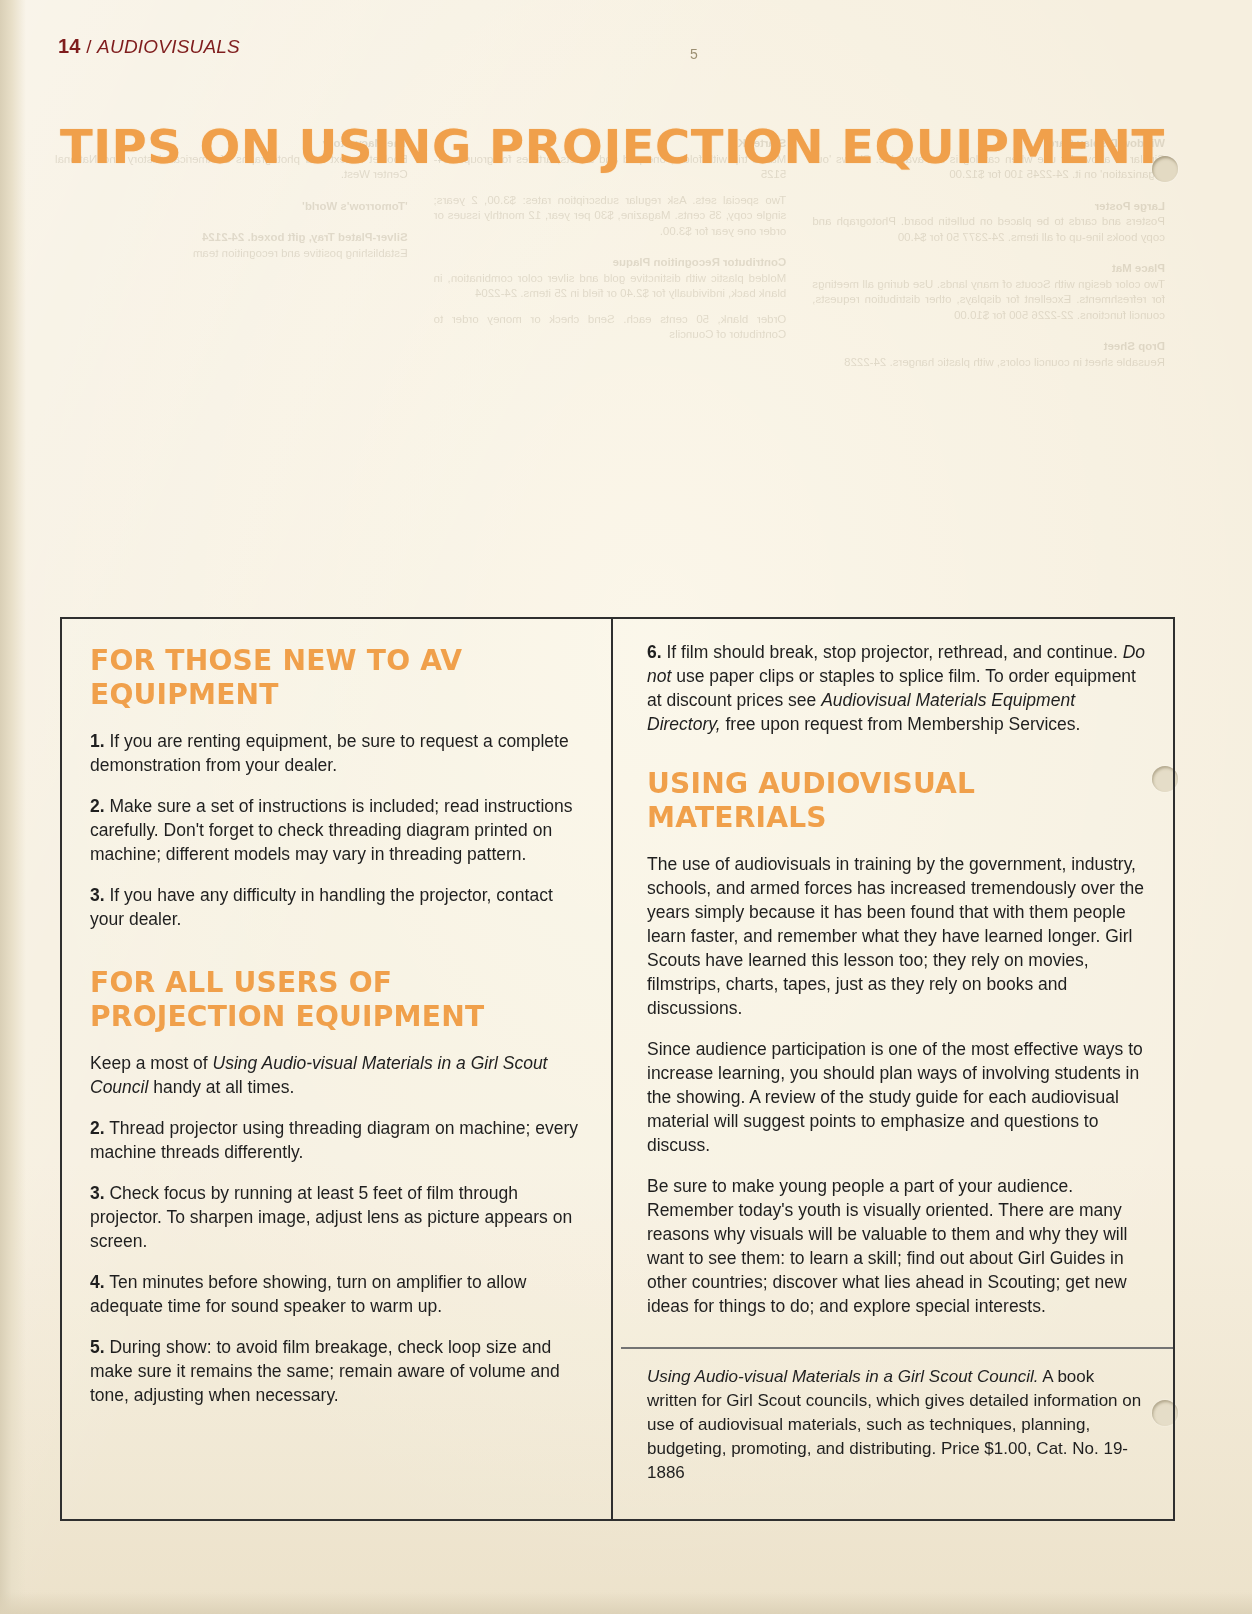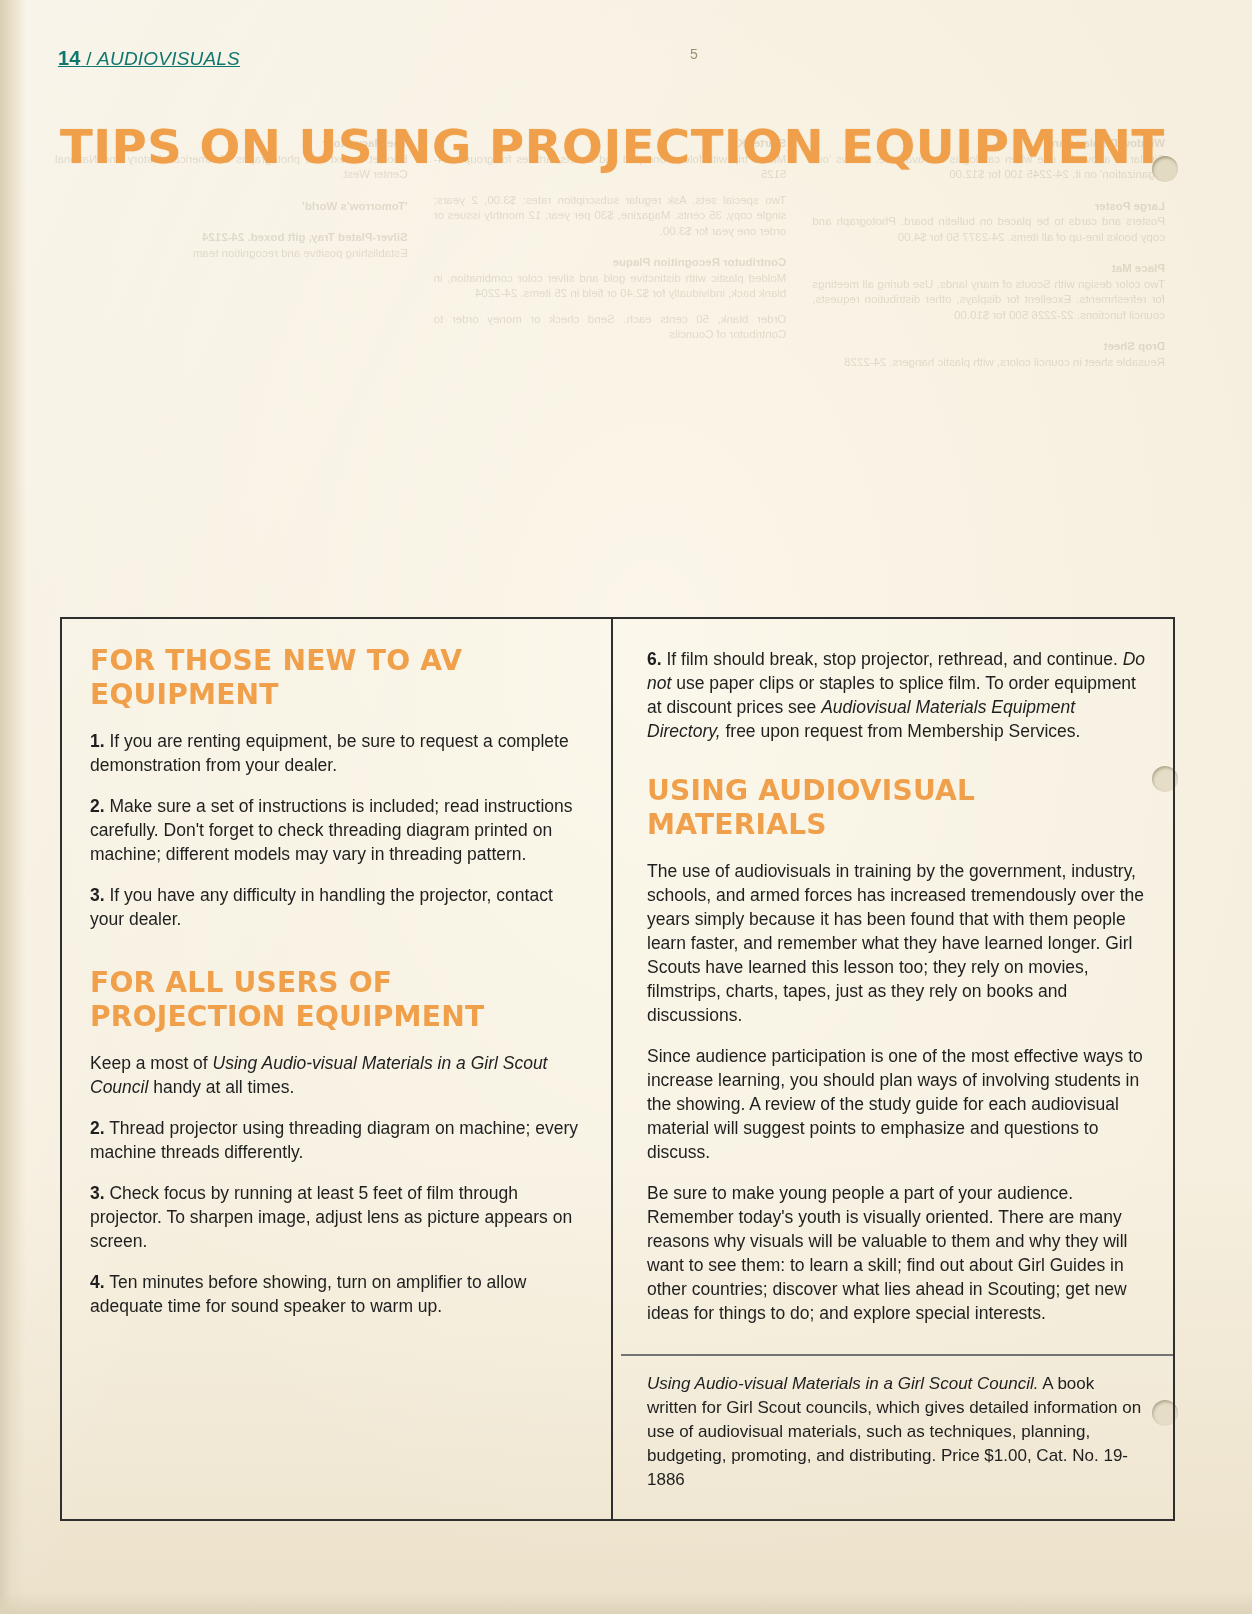--- a/index.html
+++ b/index.html
@@ -76,25 +76,24 @@
     position: absolute;
     width: 26px; height: 26px;
     border-radius: 50%;
     background: #e3dac3;
     box-shadow: inset 1px 2px 3px rgba(120,105,72,0.55), 0 0 2px rgba(255,255,255,0.6);
   }
 
   
   #folio {
     position: absolute;
-    left: 58px; top: 47px;
+    left: 58px; top: 35px;
     font-size: 19px;
     letter-spacing: 0.2px;
-    color: #0f766e;
-    text-decoration: underline;
+    color: #7f1d1d;
   }
   #folio .pagenum { font-weight: bold; font-size: 20px; }
   #folio .section { font-style: italic; }
 
   #headline {
     position: absolute;
     left: 60px; top: 88px;
     font-size: 47px;
     font-weight: bold;
     letter-spacing: 0.5px;
@@ -131,21 +130,21 @@
     padding: 24px 26px 10px 28px;
     box-sizing: border-box;
   }
   #col-right {
     flex: 1;
     display: flex;
     flex-direction: column;
     box-sizing: border-box;
   }
   #col-right-main {
-    padding: 28px 26px 12px 26px;
+    padding: 21px 26px 12px 26px;
     box-sizing: border-box;
     flex: 1;
   }
   #footnote-box {
     border-top: 2px solid #737373;
     padding: 16px 26px 14px 26px;
     box-sizing: border-box;
     height: 176px;
   }
 
@@ -259,20 +258,24 @@
         <span>Thread projector using threading diagram on machine; every machine threads differently.</span>
       </p>
       <p class="body">
         <span class="num">3.</span>
         <span>Check focus by running at least 5 feet of film through projector. To sharpen image, adjust lens as picture appears on screen.</span>
       </p>
       <p class="body">
         <span class="num">4.</span>
         <span>Ten minutes before showing, turn on amplifier to allow adequate time for sound speaker to warm up.</span>
       </p>
+      <p class="body">
+        <span class="num">5.</span>
+        <span>During show: to avoid film breakage, check loop size and make sure it remains the same; remain aware of volume and tone, adjusting when necessary.</span>
+      </p>
     </div>
 
     <div id="col-right">
       <div id="col-right-main">
         <p class="body">
           <span class="num">6.</span>
           <span>If film should break, stop projector, rethread, and continue. </span><span class="ital">Do not</span><span> use paper clips or staples to splice film. To order equipment at discount prices see </span><span class="ital">Audiovisual Materials Equipment Directory,</span><span> free upon request from Membership Services.</span>
         </p>
 
         <h2 class="sect" style="margin-top:30px;">USING AUDIOVISUAL MATERIALS</h2>

